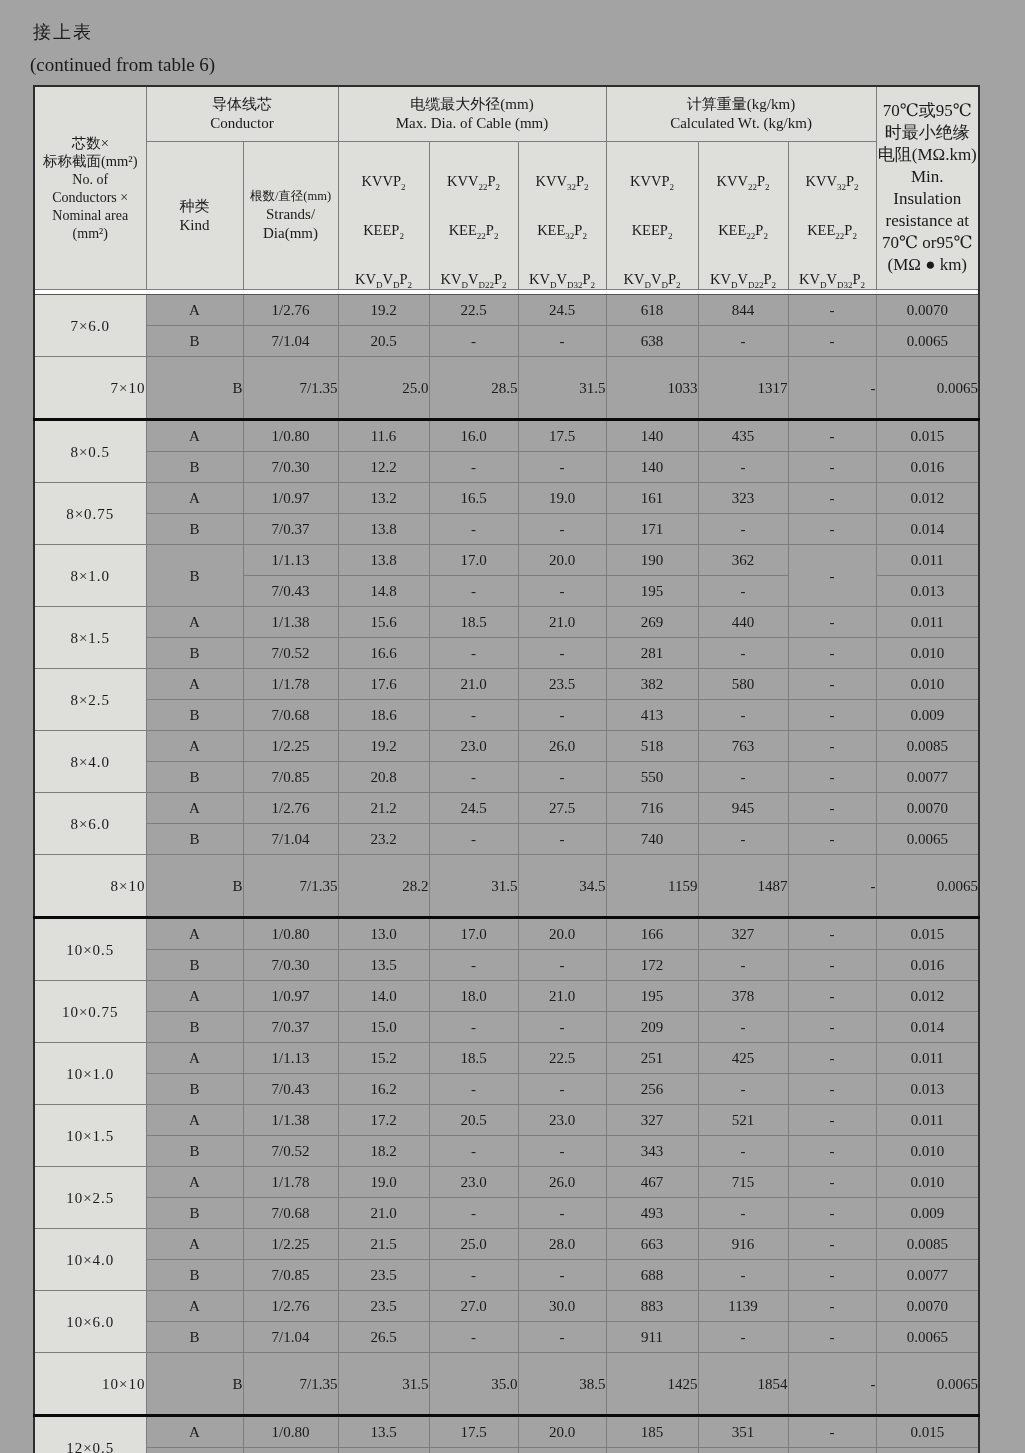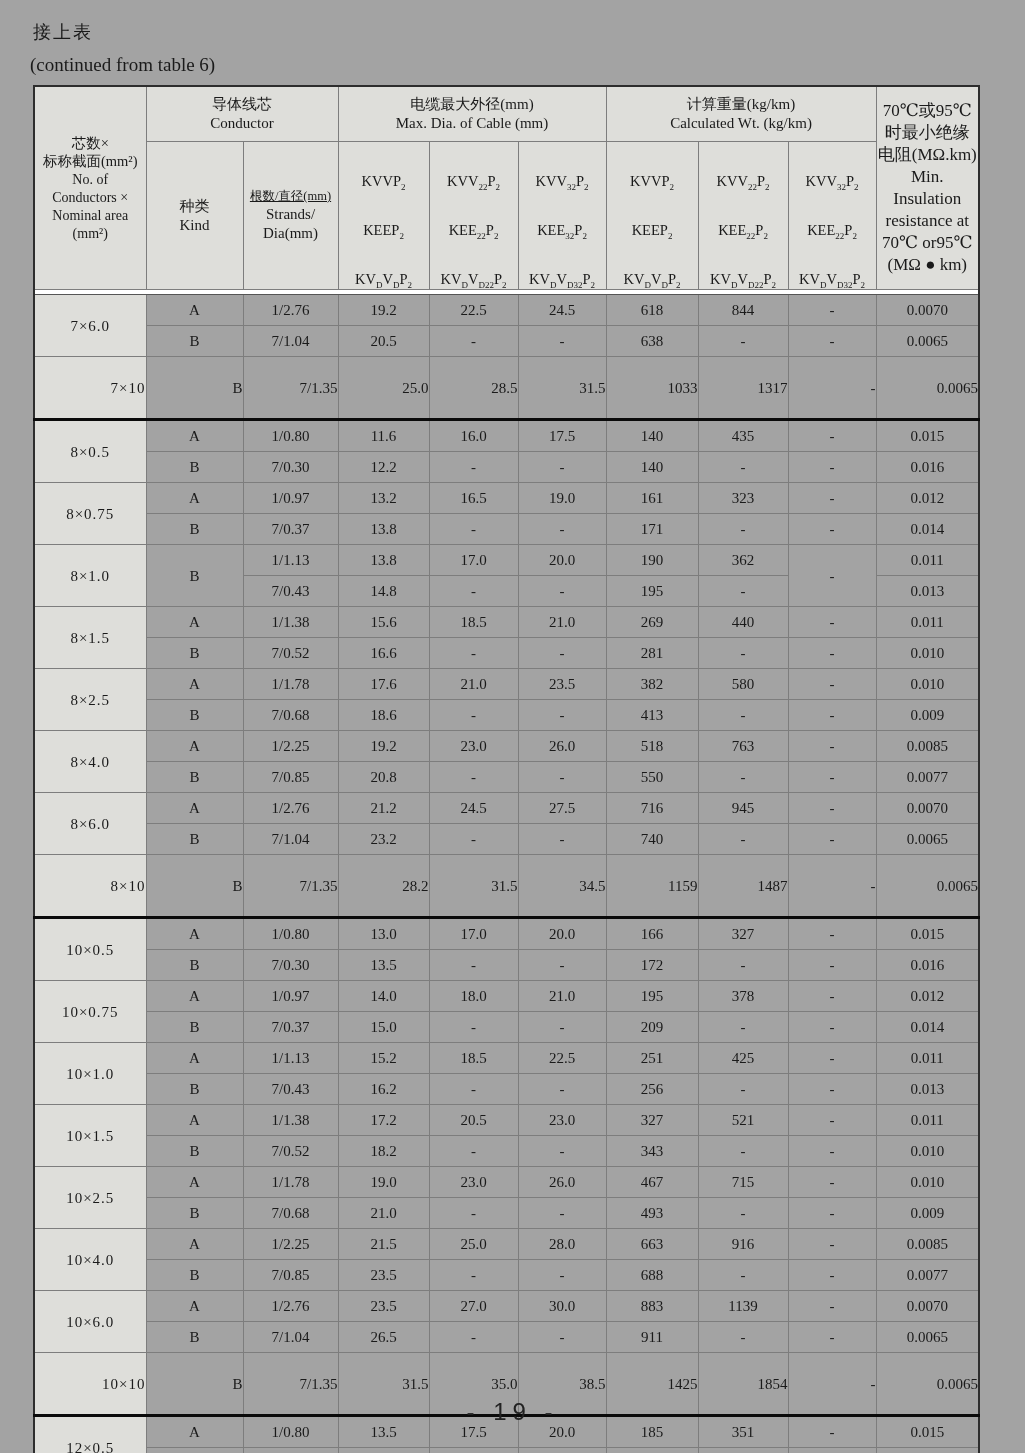--- a/index.html
+++ b/index.html
@@ -12,21 +12,21 @@
              width:945px;border:2px solid #2d2d2d;}
   td{border:1px solid #7d7d7d;text-align:center;vertical-align:middle;padding:0;
      font-size:15px;line-height:1.25;overflow:hidden;}
   .shade{background:#dededa;}
   .hrow1 td{height:54px;}
   .hrow2 td{height:70px;}
   .firstcol{font-size:14px;line-height:1.28;}
   .firstcol .cn{font-size:14.5px;}
   .types div{font-size:14.5px;line-height:1.32;white-space:nowrap;margin-top:30px;}
   sub{font-size:9px;line-height:0;}
-  .strandshdr .cn{font-size:12.5px;text-decoration:underline;}
+  .strandshdr .cn{font-size:12.5px;}
   .res{font-size:17px;line-height:1.3;}
   .gap td{height:4px;border-left:none;border-right:none;border-top:1px solid #555;
           border-bottom:1px solid #555;background:#fff;}
   tr.multi td{height:30px;}
   tr.single td{height:61px;text-align:right;}
   tr.thick-top td{border-top:3px solid #0a0a0a;}
   td.size{letter-spacing:1px;}
   .pagenum{position:absolute;top:1398px;left:0;width:100%;text-align:center;
            font-size:24px;font-family:"Liberation Sans","DejaVu Sans",sans-serif;
            letter-spacing:6px;color:#222;}
@@ -527,14 +527,13 @@
           <td>-</td>
           <td>-</td>
           <td>184</td>
           <td>-</td>
           <td>-</td>
           <td>0.016</td>
         </tr>
       </tbody>
   </table>
 
-  <div class="pagenum">- 19 -</div>
 </div>
 
 </body></html>

